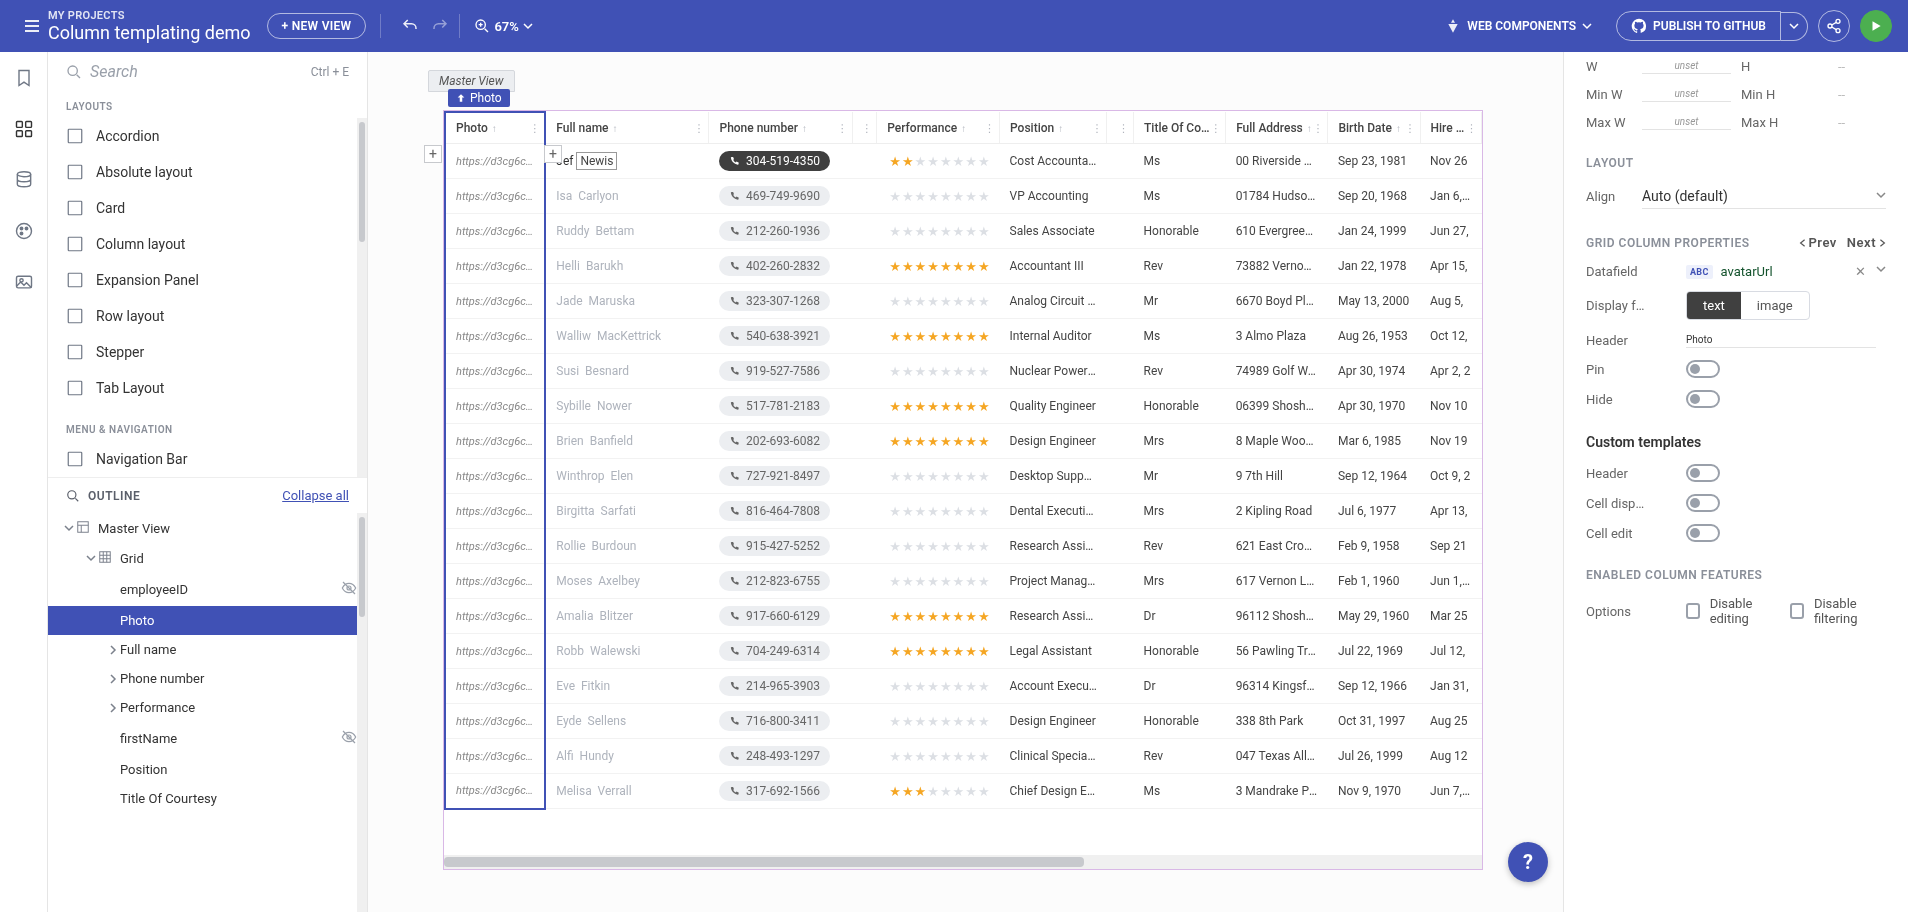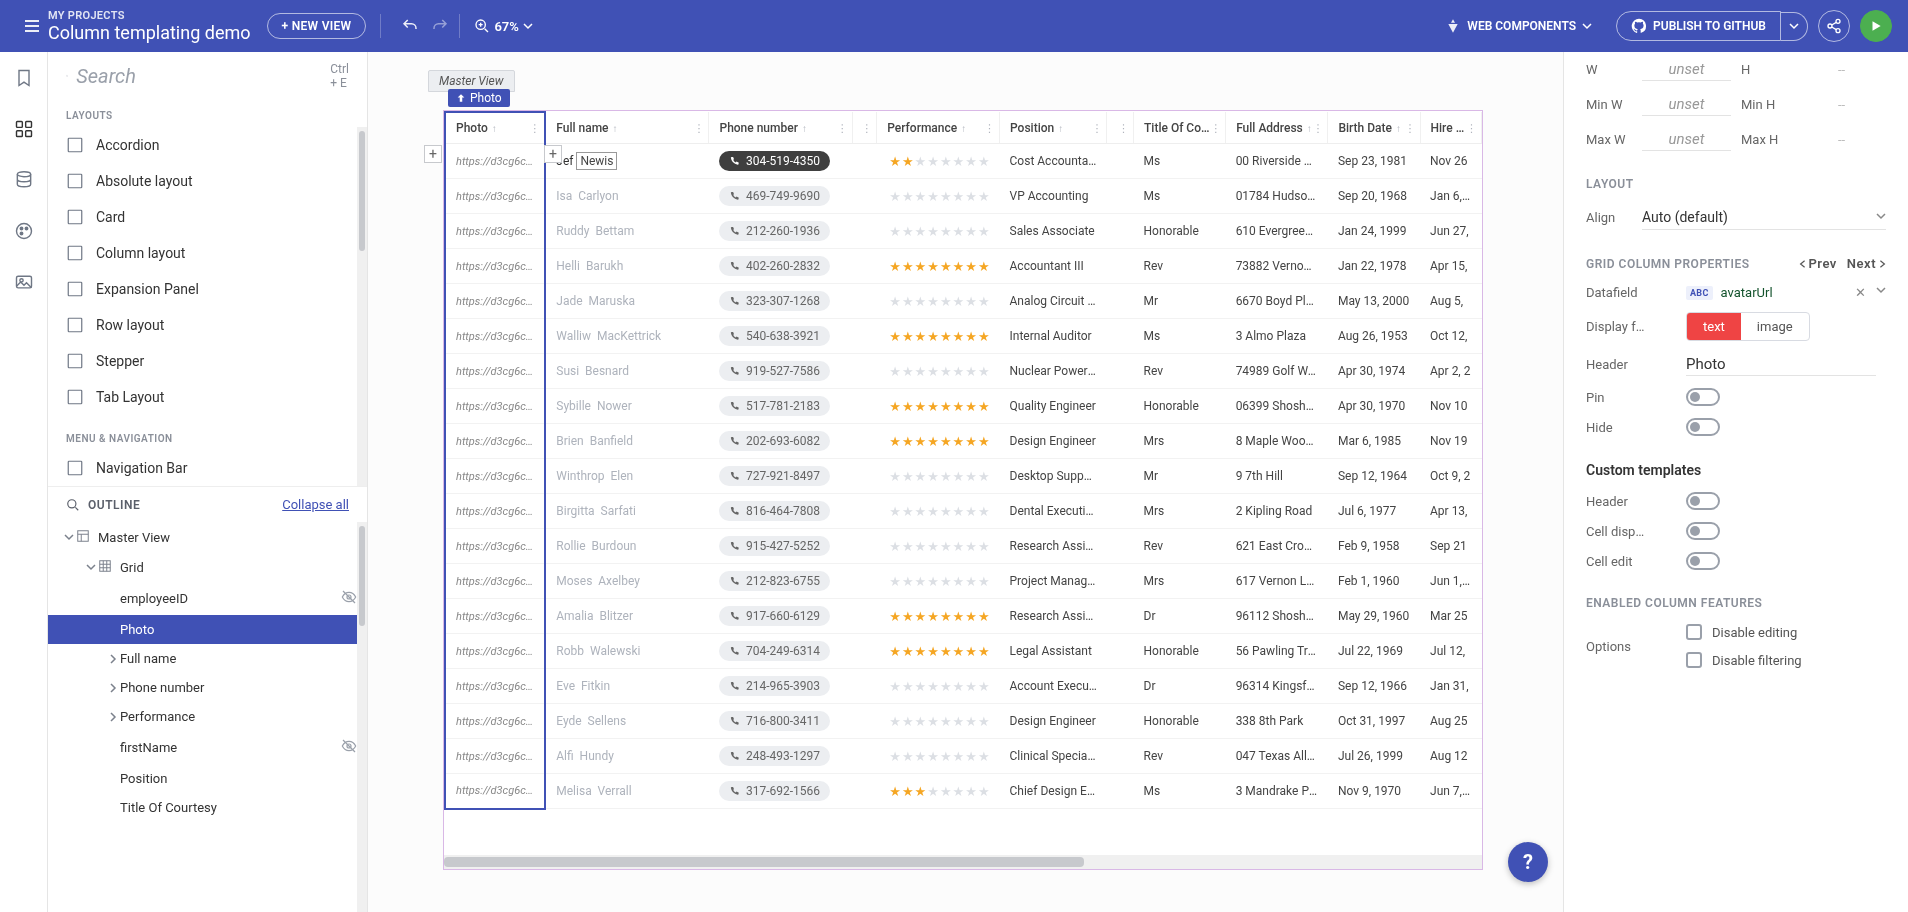--- a/index.html
+++ b/index.html
@@ -24,21 +24,21 @@
   .topbar .play { background: #4caf50; border-color: #4caf50; }
 
   
   .leftstrip { position: absolute; left: 0; top: 52px; bottom: 0; width: 48px; border-right: 1px solid #e5e5e5; background: #fff; display: flex; flex-direction: column; align-items: center; padding-top: 16px; gap: 28px; }
   .leftstrip .strip-icon { color: #6f7785; cursor: pointer; }
   .leftstrip .strip-icon.active { color: #333; }
 
   
   .leftpanel { position: absolute; left: 48px; top: 52px; bottom: 0; width: 320px; border-right: 1px solid #e5e5e5; background: #fff; display: flex; flex-direction: column; }
   .searchbox { display: flex; align-items: center; padding: 10px 18px; color: #9aa0aa; }
-  .searchbox input { border: none; outline: none; flex: 1; font-size: 20px; color: #333; }
+  .searchbox input { border: none; outline: none; flex: 1; font-size: 16px; color: #333; }
   .searchbox input::placeholder { color: #9aa0aa; font-style: italic; }
   .searchbox .shortcut { font-size: 12px; color: #8a8f99; }
 
   .section-title { font-size: 10px; font-weight: 600; color: #8a8f99; letter-spacing: .5px; padding: 10px 18px 6px; }
 
   .toolbox { overflow-y: auto; position: relative; flex: 0 0 auto; max-height: 360px; }
   .tool-item { display: flex; align-items: center; padding: 9px 18px; gap: 12px; cursor: pointer; color: #333; }
   .tool-item .glyph { width: 18px; height: 18px; color: #6f7785; flex-shrink: 0; }
 
   .toolbox-scroll { position: absolute; right: 0; top: 0; bottom: 0; width: 10px; background: #f0f0f0; }
@@ -89,38 +89,38 @@
   .hscroll .thumb { position: absolute; top: 2px; bottom: 2px; left: 0; width: 640px; background: #c7c9cd; border-radius: 4px; }
 
   .canvas-plus-left { left: 60px; top: 94px; }
   .canvas-plus-right { left: 175px; top: 94px; }
 
   
   .rightpanel { position: absolute; right: 0; top: 52px; bottom: 0; width: 345px; border-left: 1px solid #e5e5e5; background: #fff; overflow-y: auto; padding-bottom: 40px; }
   .rp-row { display: flex; align-items: center; padding: 6px 22px; font-size: 13px; color: #555; }
   .rp-row .label { width: 56px; color: #666; }
   .rp-row .label.wide { width: 100px; }
-  .rp-row .field { flex: 1; border-bottom: 1px solid #e3e3e3; text-align: center; color: #999; font-style: italic; font-size: 15px; padding: 2px 0; margin-right: 10px; }
+  .rp-row .field { flex: 1; border-bottom: 1px solid #e3e3e3; text-align: center; color: #999; font-style: italic; font-size: 10px; padding: 2px 0; margin-right: 10px; }
   .rp-row .field.solid { font-style: normal; color: #333; text-align: left; }
   .rp-row .dash { flex: 1; text-align: center; color: #bbb; }
 
   .rp-section { font-size: 12px; font-weight: 600; color: #8a8f99; letter-spacing: .5px; padding: 20px 22px 8px; }
   .rp-select { width: 100%; border: none; border-bottom: 1px solid #e3e3e3; font-size: 14px; color: #333; background: none; padding: 4px 0; }
 
   .rp-nav { display: flex; align-items: center; gap: 10px; font-size: 13px; color: #555; }
   .rp-nav .nav-item { display: flex; align-items: center; gap: 2px; cursor: pointer; }
 
   .rp-datafield { display: flex; align-items: center; gap: 8px; }
   .rp-datafield .type-badge { font-size: 9px; font-weight: 700; color: #4051b5; background: #edf0fb; padding: 2px 4px; border-radius: 2px; letter-spacing: .3px; }
   .rp-datafield .val { color: #14532d; }
   .rp-datafield .trail { margin-left: auto; display: flex; gap: 10px; color: #888; cursor: pointer; }
 
   .toggle-group { display: flex; border: 1px solid #d8dbe2; border-radius: 4px; overflow: hidden; }
   .toggle-group .opt { flex: 1; text-align: center; padding: 6px 16px; font-size: 13px; cursor: pointer; color: #555; }
-  .toggle-group .opt.active { background: #ef4444; color: #fff; text-align: center; }
+  .toggle-group .opt.active { background: #404040; color: #fff; text-align: center; }
 
   .switch { width: 34px; height: 18px; border: 2px solid #9aa0aa; border-radius: 10px; position: relative; background: #fff; cursor: pointer; }
   .switch::after { content: ""; position: absolute; width: 10px; height: 10px; border-radius: 50%; background: #9aa0aa; top: 2px; left: 2px; }
 
   .checkbox { width: 16px; height: 16px; border: 2px solid #9aa0aa; border-radius: 3px; cursor: pointer; }
 
   .fab { position: absolute; right: 360px; bottom: 30px; width: 40px; height: 40px; border-radius: 50%; background: #4051b5; color: #fff; display: flex; align-items: center; justify-content: center; font-size: 20px; font-weight: 700; cursor: pointer; box-shadow: 0 2px 6px rgba(0,0,0,.25); }
 </style>
 </head>
 <body>
@@ -1064,21 +1064,21 @@
     <div class="switch"></div>
   </div>
   <div class="rp-row">
     <span class="label wide">Cell edit</span>
     <div class="switch"></div>
   </div>
 
   <div class="rp-section">ENABLED COLUMN FEATURES</div>
   <div class="rp-row">
     <span class="label wide">Options</span>
-    <div style="display:flex;flex-direction:column;gap:12px;flex:1">
+    <div style="display:flex;flex-direction:row;gap:12px;flex:1">
       <div style="display:flex;align-items:center;gap:10px">
         <div class="checkbox"></div>
         <span>Disable editing</span>
       </div>
       <div style="display:flex;align-items:center;gap:10px">
         <div class="checkbox"></div>
         <span>Disable filtering</span>
       </div>
     </div>
   </div>

